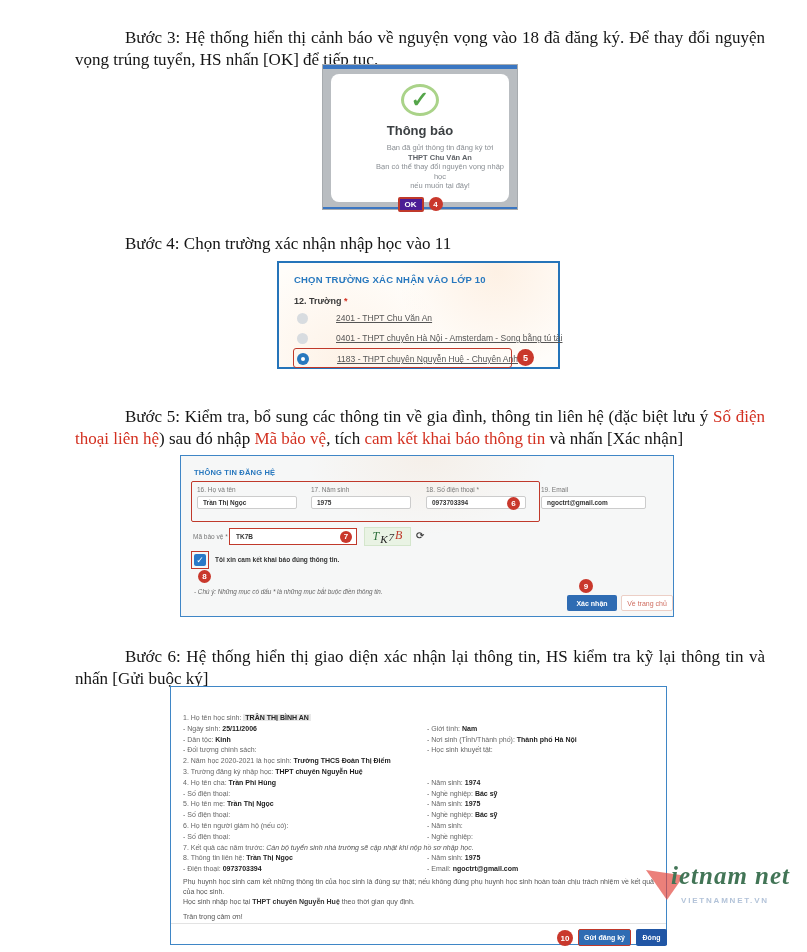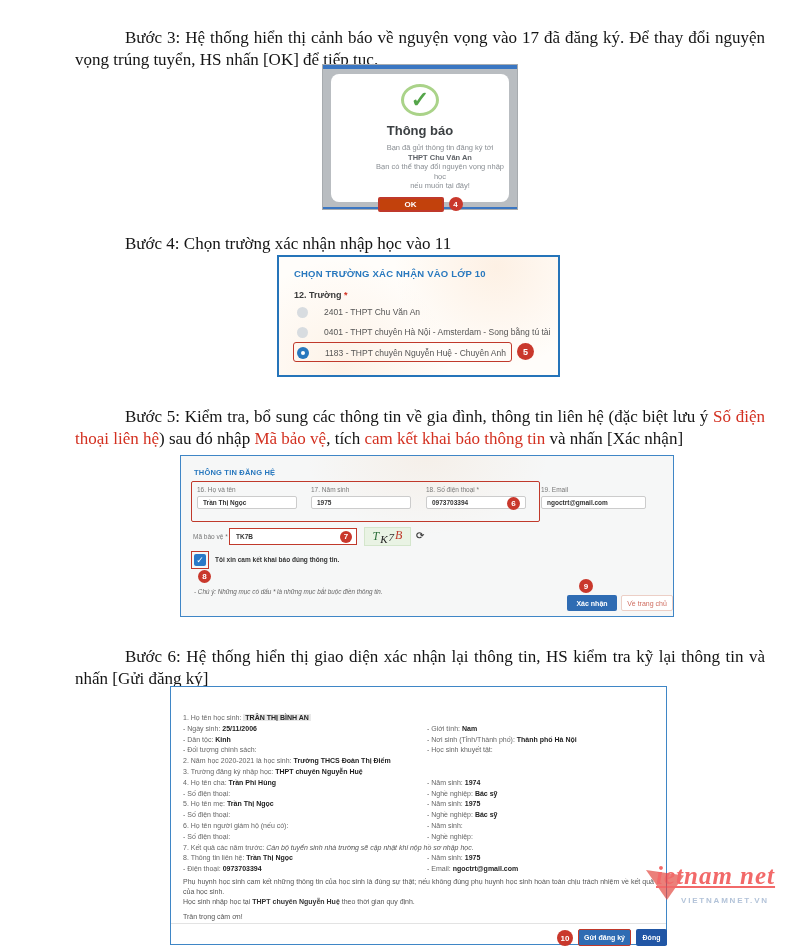--- a/index.html
+++ b/index.html
@@ -18,35 +18,35 @@
   
   #shot-dialog{left:322px;top:64px;width:196px;height:146px;background:#b9bdc1;border:1px solid #a7abaf;}
   .band-top{position:absolute;top:0;left:0;right:0;height:4px;background:#3a76c2;}
   .band-bottom{position:absolute;bottom:0;left:0;right:0;height:2px;background:#3a76c2;}
   .dialog-card{position:absolute;left:8px;right:8px;top:9px;bottom:7px;background:#fff;border-radius:8px;display:flex;flex-direction:column;align-items:center;}
   .check-circle{width:38px;height:38px;border:3px solid #aad389;border-radius:50%;margin-top:10px;display:flex;align-items:center;justify-content:center;color:#55a54a;font-size:22px;font-weight:bold;font-family:"Liberation Sans",sans-serif;}
   .dialog-title{font-size:13px;font-weight:bold;color:#3c4043;margin-top:7px;}
   .dialog-line{font-size:7.5px;color:#8a8f94;line-height:9.5px;text-align:center;padding-left:40px;}
   .dialog-school{font-weight:bold;color:#5f6368;}
   .ok-row{display:flex;align-items:center;margin-top:6px;}
-  .ok-btn{width:66px;height:15px;background:#c2410c;border:2px solid #c0392b;border-radius:2px;color:#fff;font-size:8px;font-weight:bold;display:flex;align-items:center;justify-content:center;}
+  .ok-btn{width:26px;height:15px;background:#4c1d95;border:2px solid #c0392b;border-radius:2px;color:#fff;font-size:8px;font-weight:bold;display:flex;align-items:center;justify-content:center;}
   .badge-4{position:static;width:14px;height:14px;font-size:8px;margin-left:5px;}
 
   
-  #shot-select{left:277px;top:255px;width:283px;height:122px;border:2px solid #2574b9;
+  #shot-select{left:277px;top:261px;width:283px;height:108px;border:2px solid #2574b9;
     background:radial-gradient(circle at 78% 8%, rgba(240,150,70,.12), transparent 42%),
                radial-gradient(circle at 22% 95%, rgba(240,150,70,.10), transparent 45%),#fffdfa;}
   .sel-title{position:absolute;left:15px;top:11px;font-size:9.5px;font-weight:bold;color:#2878be;letter-spacing:.2px;}
   .sel-field{position:absolute;left:15px;top:33px;font-size:9px;font-weight:bold;color:#3a3a3a;}
   .req{color:#d33020;}
   .opt{position:absolute;left:18px;display:flex;align-items:center;height:16px;}
   .circ{width:11px;height:11px;border-radius:50%;background:#d8dce0;flex:0 0 auto;}
   .radio-sel{width:12px;height:12px;border-radius:50%;background:#2878be;display:flex;align-items:center;justify-content:center;flex:0 0 auto;}
   .radio-sel::after{content:"";width:4px;height:4px;background:#fff;border-radius:50%;}
-  .opt-lbl{margin-left:16px;font-size:8.5px;color:#555;white-space:nowrap;}
+  .opt-lbl{margin-left:28px;font-size:8.5px;color:#555;white-space:nowrap;text-decoration:underline;}
   .sel-redbox{position:absolute;left:14px;top:85px;width:219px;height:20px;border:1.5px solid #c0392b;border-radius:3px;}
   .badge-5{left:238px;top:86px;width:17px;height:17px;font-size:9px;}
 
   
   #shot-form{left:180px;top:455px;width:494px;height:162px;border:1.5px solid #3f86c6;
     background:radial-gradient(ellipse at 50% 0%, rgba(235,150,70,.08), transparent 35%),#f6f7f7;}
   .form-title{position:absolute;left:13px;top:12px;font-size:7.5px;font-weight:bold;color:#2878be;letter-spacing:.2px;}
   .red-group{position:absolute;left:10px;top:25px;width:349px;height:41px;border:1.5px solid #c0392b;border-radius:2px;}
   .fcol{position:absolute;top:30px;}
   .flabel{font-size:6.5px;color:#777;margin-bottom:3px;white-space:nowrap;}
@@ -83,32 +83,32 @@
   .reg-commit .bold{font-weight:bold;color:#333;}
   .reg-thanks{margin-top:5px;}
   .reg-divider{position:absolute;left:0;right:0;top:236px;border-top:1px solid #e3e3e3;}
   .badge-10{left:386px;top:243px;width:16px;height:16px;font-size:8px;}
   .btn-submit{position:absolute;left:407px;top:242px;width:53px;height:17px;background:#2f6cb3;border:1.5px solid #c0392b;color:#fff;font-size:7px;font-weight:bold;display:flex;align-items:center;justify-content:center;border-radius:2px;}
   .btn-close{position:absolute;left:465px;top:242px;width:31px;height:17px;background:#2156a5;color:#fff;font-size:7px;font-weight:bold;display:flex;align-items:center;justify-content:center;border-radius:2px;}
 
   
   #watermark{position:absolute;left:644px;top:866px;width:163px;height:60px;opacity:.8;font-family:"Liberation Serif",serif;}
   .wm-tri{position:absolute;left:2px;top:4px;width:38px;height:30px;background:#e2453c;clip-path:polygon(0 0,100% 18%,55% 100%);opacity:.85;}
-  .wm-script{position:absolute;left:12px;top:-4px;font-style:italic;font-weight:bold;font-size:25px;color:#ef4444;letter-spacing:1px;white-space:nowrap;text-decoration:underline;}
+  .wm-script{position:absolute;left:27px;top:-4px;font-style:italic;font-weight:bold;font-size:25px;color:#14532d;letter-spacing:1px;white-space:nowrap;}
   .wm-caps{position:absolute;left:37px;top:30px;font-size:8px;font-weight:bold;letter-spacing:1.8px;color:#9fb4cf;font-family:"Liberation Sans",sans-serif;white-space:nowrap;}
 </style>
 </head>
 <body>
 
 <div id="page">
 
-  <p class="para" id="p3" style="top:10px;"><span class="bold">Bước 3:</span><span> Hệ thống hiển thị cảnh báo về nguyện vọng vào 17 đã đăng ký. Để thay đổi nguyện vọng trúng tuyển, HS nhấn </span><span class="bold">[OK]</span><span> để tiếp tục.</span></p>
+  <p class="para" id="p3" style="top:10px;"><span class="bold">Bước 3:</span><span> Hệ thống hiển thị cảnh báo về nguyện vọng vào 18 đã đăng ký. Để thay đổi nguyện vọng trúng tuyển, HS nhấn </span><span class="bold">[OK]</span><span> để tiếp tục.</span></p>
   <p class="para" id="p4" style="top:216px;"><span class="bold">Bước 4:</span><span> Chọn trường xác nhận nhập học vào 11</span></p>
   <p class="para" id="p5" style="top:389px;"><span class="bold">Bước 5:</span><span> Kiểm tra, bổ sung các thông tin về gia đình, thông tin liên hệ (đặc biệt lưu ý </span><span class="red">Số điện thoại liên hệ</span><span>) sau đó nhập </span><span class="red">Mã bảo vệ</span><span>, tích </span><span class="red">cam kết khai báo thông tin</span><span> và nhấn </span><span class="bold">[Xác nhận]</span></p>
-  <p class="para" id="p6" style="top:629px;"><span class="bold">Bước 6:</span><span> Hệ thống hiển thị giao diện xác nhận lại thông tin, HS kiểm tra kỹ lại thông tin và nhấn </span><span class="bold">[Gửi đăng ký]</span></p>
+  <p class="para" id="p6" style="top:629px;"><span class="bold">Bước 6:</span><span> Hệ thống hiển thị giao diện xác nhận lại thông tin, HS kiểm tra kỹ lại thông tin và nhấn </span><span class="bold">[Gửi buộc ký]</span></p>
 
   <div class="shot" id="shot-dialog">
     <div class="band-top"></div>
     <div class="band-bottom"></div>
     <div class="dialog-card">
       <div class="check-circle">✓</div>
       <div class="dialog-title">Thông báo</div>
       <div class="dialog-line" style="margin-top:5px;">Bạn đã gửi thông tin đăng ký tới</div>
       <div class="dialog-line dialog-school">THPT Chu Văn An</div>
       <div class="dialog-line">Bạn có thể thay đổi nguyện vọng nhập học</div>

